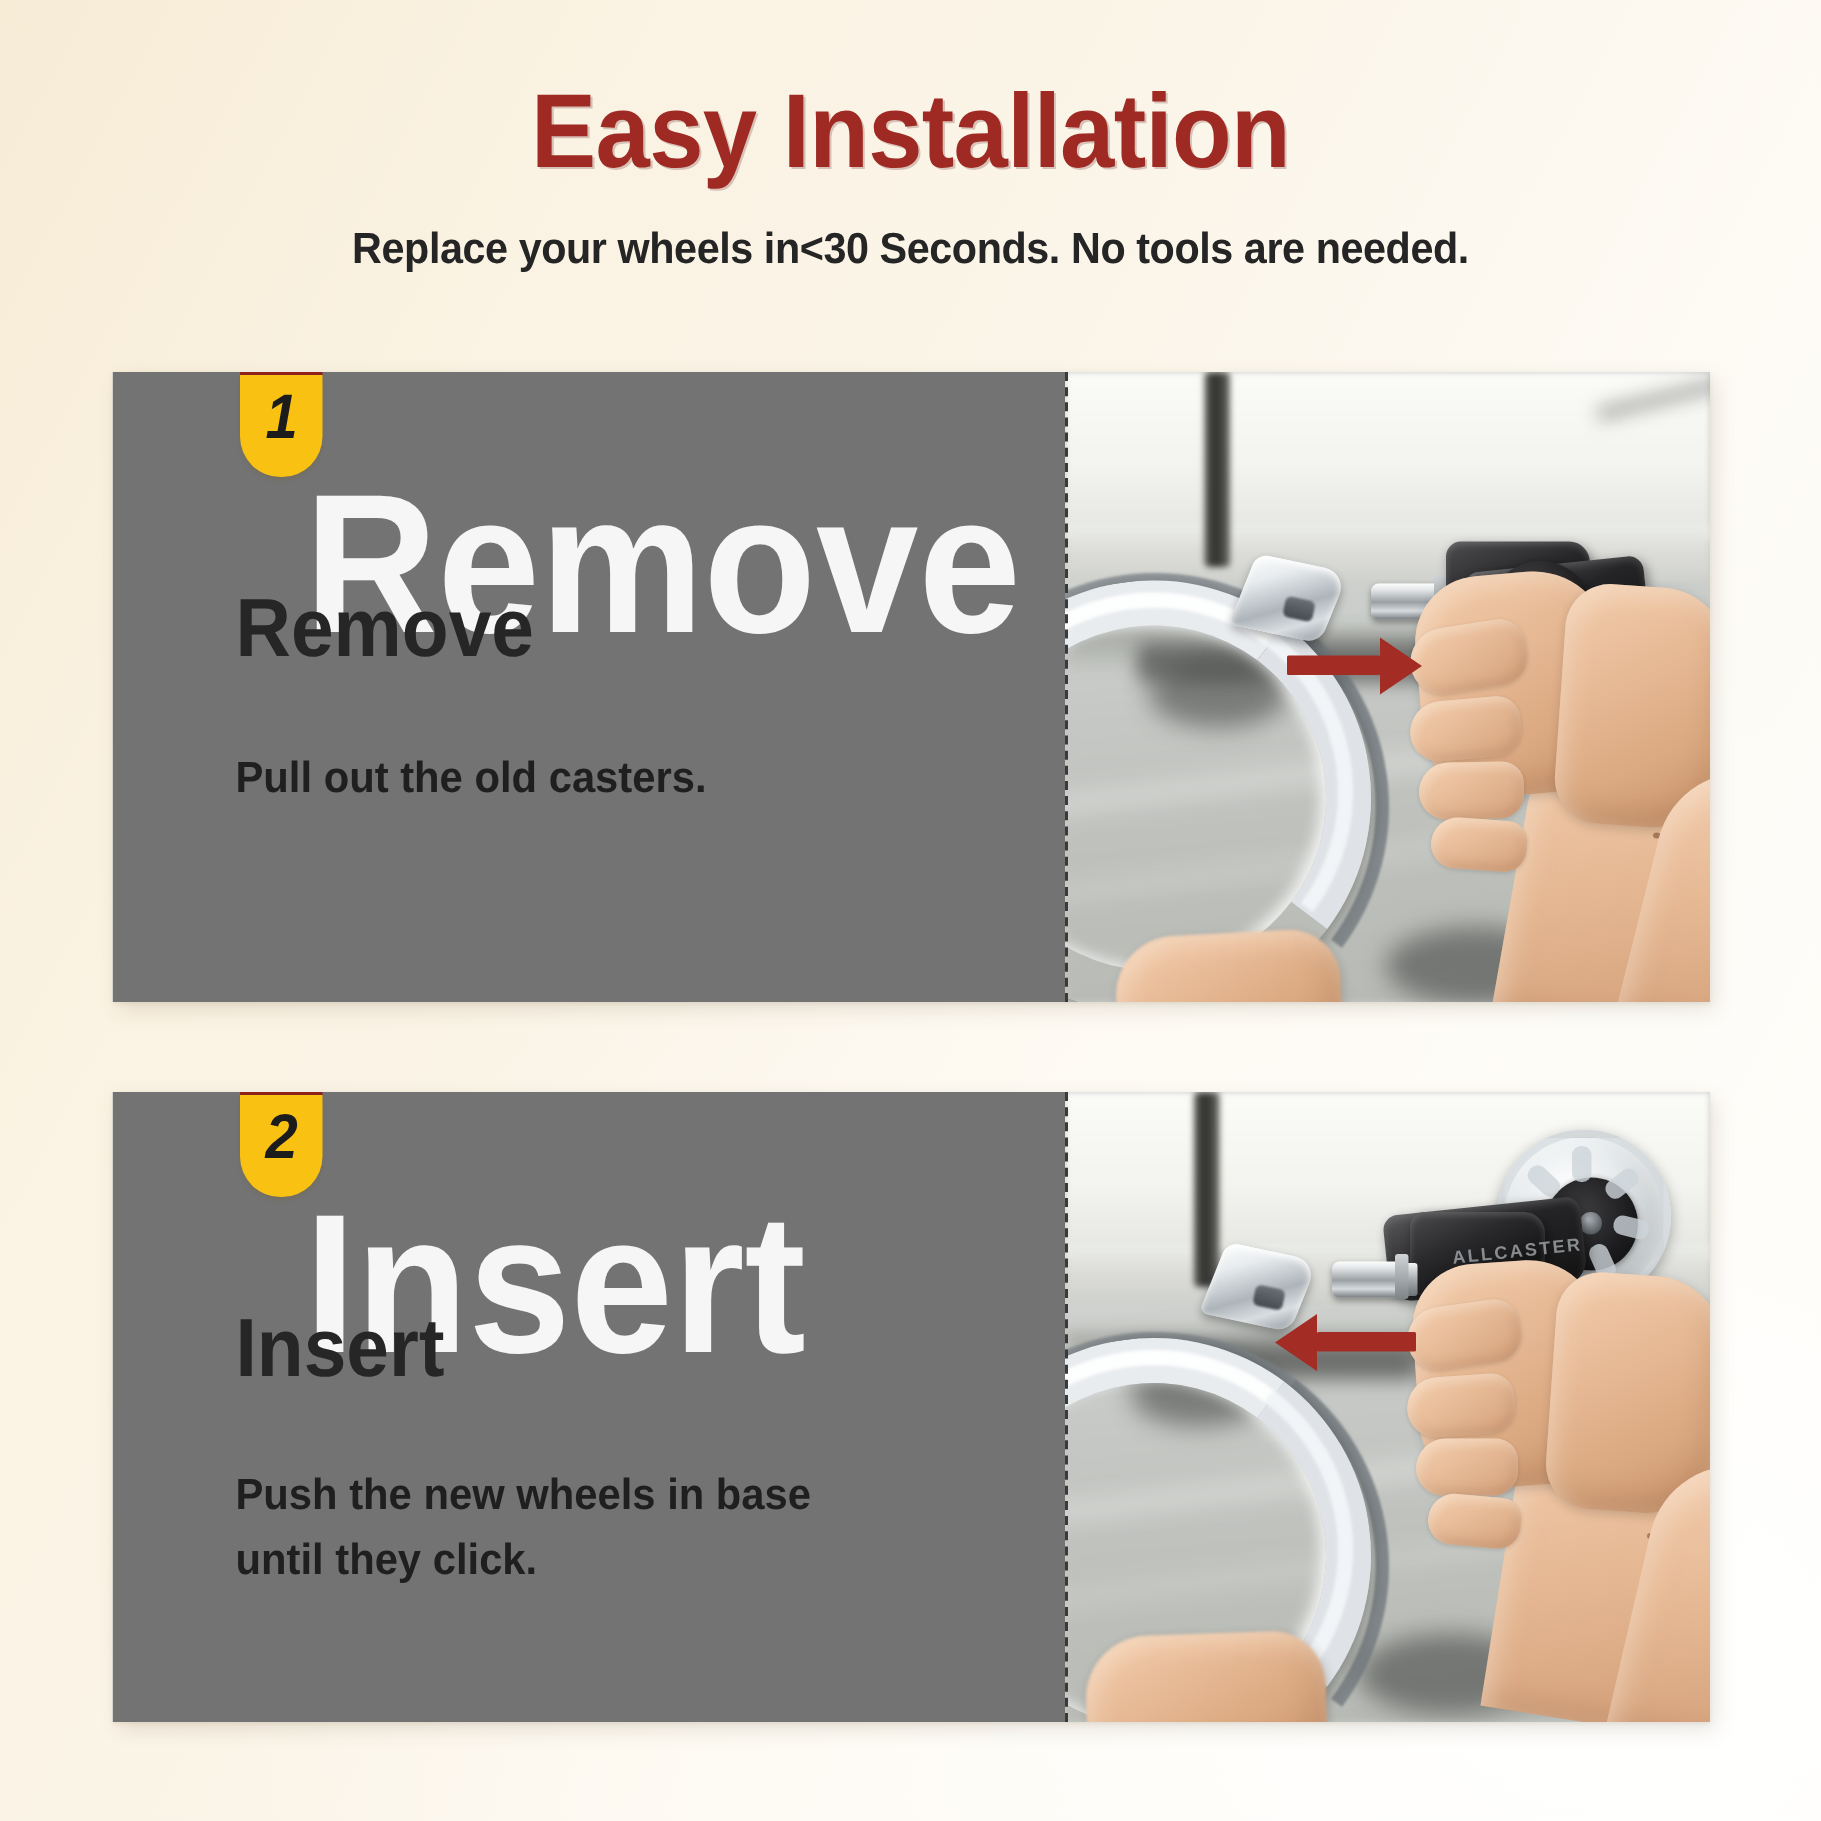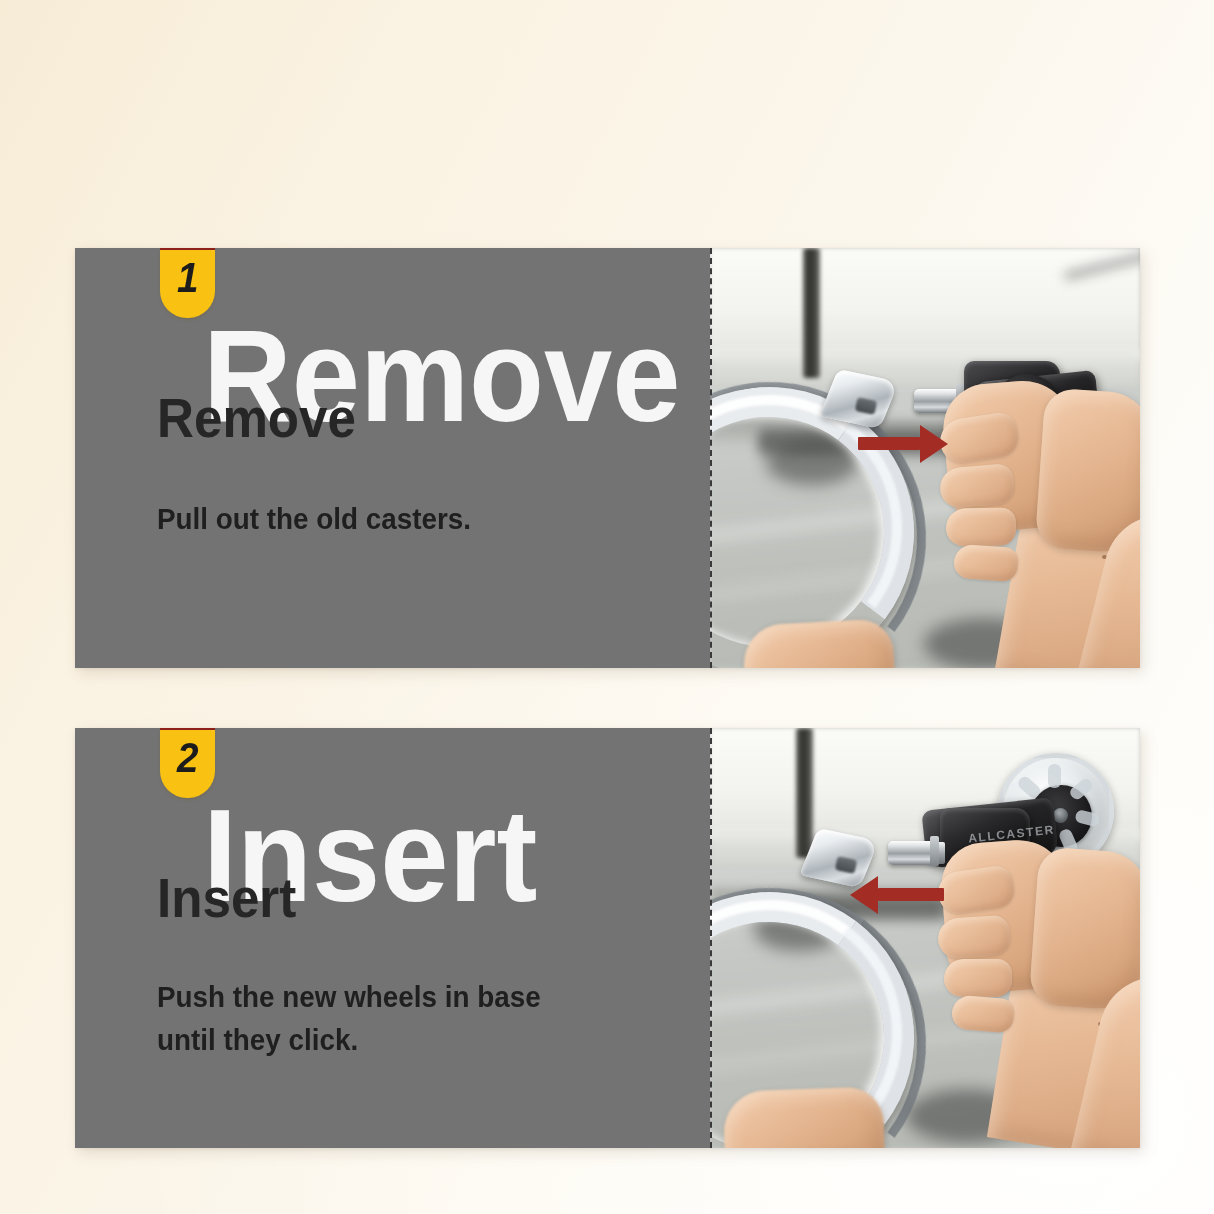--- a/index.html
+++ b/index.html
@@ -481,20 +481,24 @@
   .arrow-left  .arrow-head { border-right: 28px solid #a32c25; }
   .arrow-left { flex-direction: row; }
 
   .soft-blur-1 { filter: blur(1px); }
 </style>
 </head>
 <body>
 
 <div id="stage">
 
+  <div id="header">
+    <div id="page-title">Easy Installation</div>
+    <div id="page-subtitle">Replace your wheels in&lt;30 Seconds. No tools are needed.</div>
+  </div>
 
   <div class="card" id="card-1">
     <div class="card-inner">
 
       <div class="card-text">
         <div class="ghost-word">Remove</div>
         <div class="step-heading">Remove</div>
         <div class="step-body">Pull out the old casters.</div>
       </div>
 

